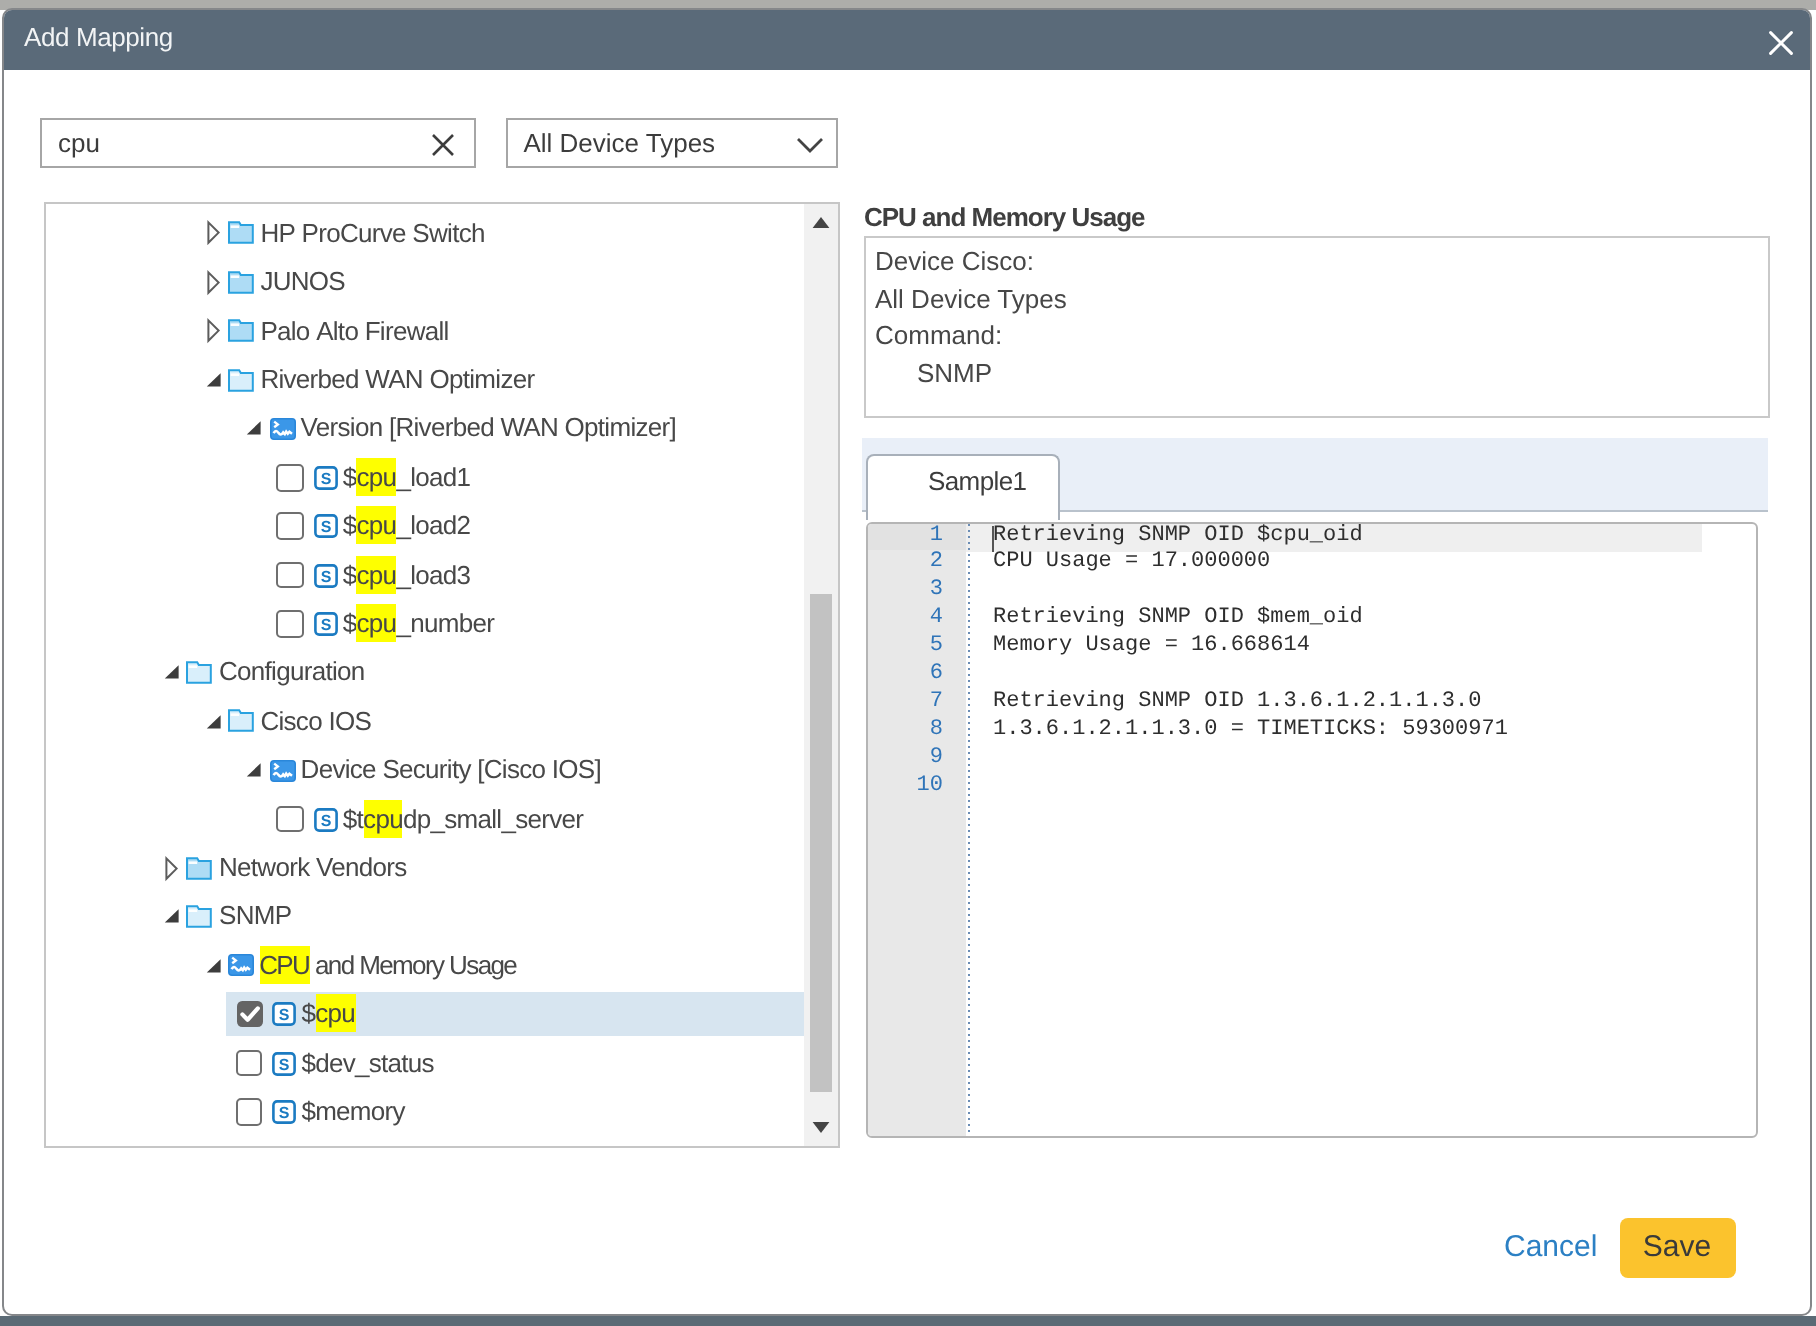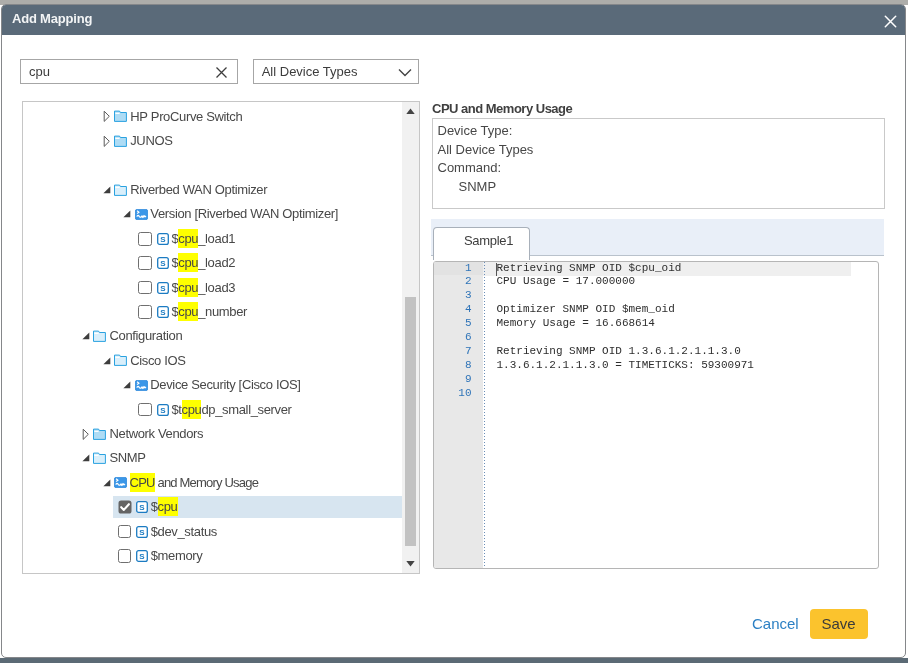--- a/index.html
+++ b/index.html
@@ -1,21 +1,21 @@
 <!DOCTYPE html>
 <html><head><meta charset="utf-8">
 <style>
 * { margin:0; padding:0; box-sizing:border-box; }
 html,body { width:908px; height:663px; background:#ffffff; font-family:"Liberation Sans", sans-serif; overflow:hidden; }
 #stage { position:relative; width:908px; height:663px; }
 #top-strip { position:absolute; left:0; top:0; width:908px; height:5px; background:#adadaa; }
 #bot-strip { position:absolute; left:0; top:657.5px; width:908px; height:5.5px; background:#5b6a75; }
 #dlg { position:absolute; left:1px; top:4px; width:905px; height:654px; background:#ffffff; border:1px solid #85878a; border-radius:5px; overflow:hidden; }
 #titlebar { position:absolute; left:0; top:0; width:100%; height:30px; background:#5a6a79; }
-#titlebar .t { position:absolute; left:10px; top:6.3px; font-size:13px; font-weight:bold; color:#f2f4f5; letter-spacing:-0.2px; }
+#titlebar .t { position:absolute; left:10px; top:6.3px; font-size:13px; font-weight:normal; color:#f2f4f5; letter-spacing:-0.2px; }
 #closex { position:absolute; right:8px; top:9.8px; }
 
 #search { position:absolute; left:18px; top:53.8px; width:217.5px; height:25.2px; border:1px solid #a6a6a6; background:#fff; }
 #search .txt { position:absolute; left:8px; top:4.5px; font-size:13px; color:#3c3c3c; }
 #search svg { position:absolute; right:9px; top:6px; }
 #dd { position:absolute; left:250.7px; top:53.8px; width:166px; height:25.2px; border:1px solid #a6a6a6; background:#fff; }
 #dd .txt { position:absolute; left:8px; top:4.5px; font-size:13px; color:#3c3c3c; }
 #dd svg { position:absolute; right:5px; top:8px; }
 
 #tree { position:absolute; left:20px; top:95.5px; width:398px; height:473.5px; border:1px solid #c6c6c6; background:#fff; }
@@ -88,20 +88,30 @@
 <div class="trow" style="top:3.3px">
           <svg class="tri" style="left:79.7px;top:5.7px" width="8" height="13" viewBox="0 0 8 13">
             <path d="M1.2,1.2 L6.3,6.3 L1.2,11.4 Z" fill="#fdfdfd" stroke="#5c5c5c" stroke-width="1"></path>
           </svg>
           <svg class="ic" style="left:91.0px;top:5.7px" width="13" height="13" viewBox="0 0 13 13">
             <path d="M0.5,11.4 L0.5,1.1 L5.6,1.1 L6.4,2.5 L12.4,2.5 L12.4,11.4 Z" fill="#aedcf5" stroke="#2aa2e0" stroke-width="1" stroke-linejoin="miter"></path>
             <rect x="1.3" y="2.7" width="4.3" height="1.3" fill="#ffffff" opacity="0.95"></rect>
           </svg>
           <div class="ttext" style="left:107.2px;">HP&nbsp;ProCurve&nbsp;Switch</div>
         </div>
+<div class="trow" style="top:52.1px">
+          <svg class="tri" style="left:79.7px;top:5.7px" width="8" height="13" viewBox="0 0 8 13">
+            <path d="M1.2,1.2 L6.3,6.3 L1.2,11.4 Z" fill="#fdfdfd" stroke="#5c5c5c" stroke-width="1"></path>
+          </svg>
+          <svg class="ic" style="left:91.0px;top:5.7px" width="13" height="13" viewBox="0 0 13 13">
+            <path d="M0.5,11.4 L0.5,1.1 L5.6,1.1 L6.4,2.5 L12.4,2.5 L12.4,11.4 Z" fill="#aedcf5" stroke="#2aa2e0" stroke-width="1" stroke-linejoin="miter"></path>
+            <rect x="1.3" y="2.7" width="4.3" height="1.3" fill="#ffffff" opacity="0.95"></rect>
+          </svg>
+          <div class="ttext" style="left:107.2px;">Palo&nbsp;Alto&nbsp;Firewall</div>
+        </div>
 <div class="trow" style="top:76.5px">
           <svg class="tri" style="left:79.7px;top:8.0px" width="8" height="8" viewBox="0 0 8 8">
             <path d="M7.3,0.6 L7.3,7.3 L0.4,7.3 Z" fill="#3d3d3d"></path>
           </svg>
           <svg class="ic" style="left:91.0px;top:5.7px" width="13" height="13" viewBox="0 0 13 13">
             <path d="M0.5,11.4 L0.5,1.1 L5.6,1.1 L6.4,2.5 L12.4,2.5 L12.4,11.4 Z" fill="#d9effb" stroke="#2aa2e0" stroke-width="1" stroke-linejoin="miter"></path>
             <rect x="1.3" y="2.7" width="4.3" height="1.3" fill="#ffffff" opacity="0.95"></rect>
           </svg>
           <div class="ttext" style="left:107.2px;">Riverbed&nbsp;WAN&nbsp;Optimizer</div>
         </div>
@@ -251,21 +261,21 @@
       <svg style="top:6px" width="9" height="7" viewBox="0 0 9 7">
             <path d="M4.5,0.5 L8.7,6 L0.3,6 Z" fill="#444"></path>
           </svg>
       <svg style="bottom:6px; top:auto" width="9" height="7" viewBox="0 0 9 7">
             <path d="M4.5,6.5 L8.7,1 L0.3,1 Z" fill="#444"></path>
           </svg>
     </div>
   </div>
   <div id="rp-head">CPU and Memory Usage</div>
   <div id="infobox">
-    <div>Device Type:</div>
+    <div>Device Cisco:</div>
     <div>All Device Types</div>
     <div>Command:</div>
     <div class="ind">SNMP</div>
   </div>
   <div id="tabstrip"></div>
   <div id="tab">
         <span class="t">Sample1</span>
       </div>
   <div id="codebox">
     <div id="lhl"></div>
@@ -280,21 +290,21 @@
           <div class="gn">8</div>
           <div class="gn">9</div>
           <div class="gn">10</div>
         </div>
     <div id="dotsep"></div>
     <div id="caret"></div>
     <div id="codetext">
           <div class="cl">Retrieving SNMP OID $cpu_oid</div>
           <div class="cl">CPU Usage = 17.000000</div>
           <div class="cl">&nbsp;</div>
-          <div class="cl">Optimizer SNMP OID $mem_oid</div>
+          <div class="cl">Retrieving SNMP OID $mem_oid</div>
           <div class="cl">Memory Usage = 16.668614</div>
           <div class="cl">&nbsp;</div>
           <div class="cl">Retrieving SNMP OID 1.3.6.1.2.1.1.3.0</div>
           <div class="cl">1.3.6.1.2.1.1.3.0 = TIMETICKS: 59300971</div>
           <div class="cl">&nbsp;</div>
           <div class="cl">&nbsp;</div>
         </div>
   </div>
   <div id="cancel">Cancel</div>
   <div id="save">Save</div>

